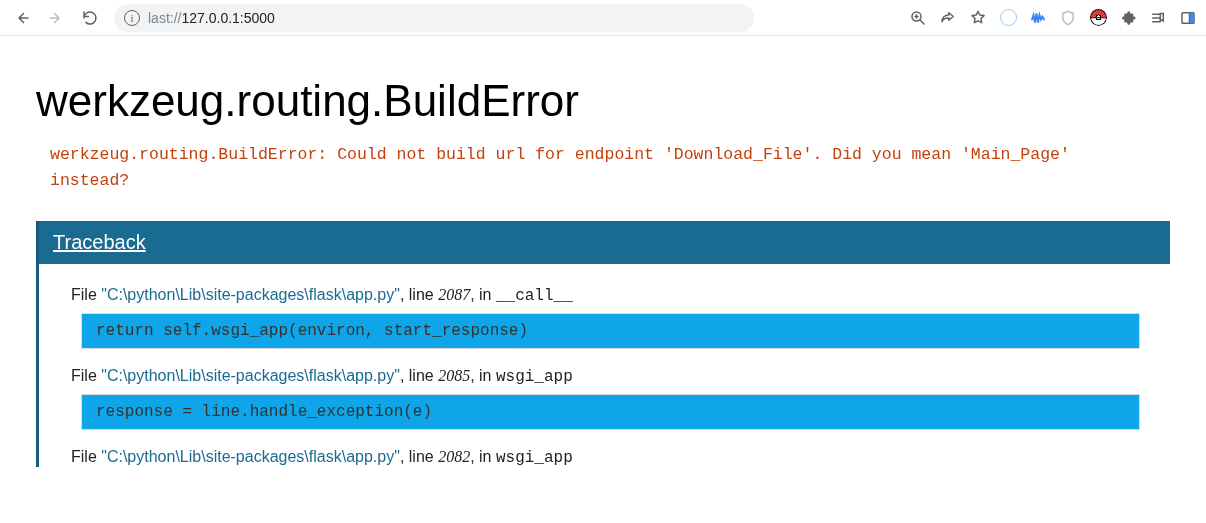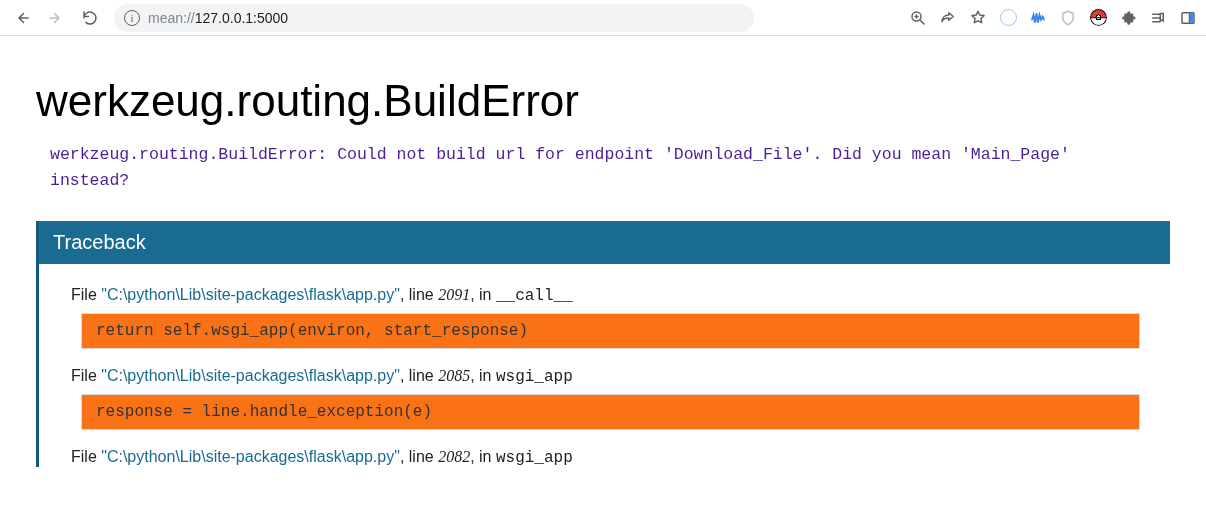--- a/index.html
+++ b/index.html
@@ -80,34 +80,34 @@
     font-weight: 400;
     font-size: 44px;
     margin: 20px 0 16px 0;
     color: #000000;
     letter-spacing: 0;
   }
   .error-message {
     font-family: Consolas, "Courier New", monospace;
     font-size: 16.5px;
     line-height: 1.55;
-    color: #4c1d95;
+    color: #c2410c;
     margin: 12px 0 28px 14px;
     max-width: 1100px;
   }
   .traceback-box {
     border-left: 3px solid #155a7d;
   }
   .traceback-header {
     background: #1a6b92;
     color: #fff;
     padding: 10px 14px;
     font-family: Verdana, Geneva, sans-serif;
     font-size: 20px;
-    display: flex; gap: 8px; align-items: baseline;
+    display: flex; gap: 8px; align-items: baseline; text-decoration: underline;
   }
   .traceback-header .subtitle {
     color: #9dd6f0;
     font-size: 20px;
     font-style: italic;
   }
   .frames {
     background: #fff;
     padding: 22px 22px 0 32px;
   }
@@ -118,21 +118,21 @@
     color: #222;
     margin-bottom: 8px;
   }
   .frame-loc .path { color: #1a6b92; }
   .frame-loc .lineno { font-style: italic; font-family: Georgia, serif; }
   .frame-loc .funcname { font-family: Consolas, "Courier New", monospace; }
   .frame-code {
     font-family: Consolas, "Courier New", monospace;
     font-size: 16px;
     color: #333;
-    background: #f97316;
+    background: #0ea5e9;
     border: 1px solid #dcdcdc;
     padding: 8px 14px;
     margin: 0 8px 0 10px;
   }
 </style>
 </head>
 <body>
 
 <div class="chrome-bar">
   <div class="nav-btn">
@@ -147,21 +147,21 @@
   </div>
   <div class="nav-btn">
     <svg viewBox="0 0 24 24">
         <path fill="none" stroke="currentColor" stroke-width="2" stroke-linecap="round" d="M4 12a8 8 0 1 1 2.5 5.8M4 4v6h6"></path>
       </svg>
   </div>
 
   <div class="omnibox">
     <span class="info-icon">i</span>
     <span class="url-text">
-      <span class="url-muted">mean://</span><span>127.0.0.1:5000</span>
+      <span class="url-muted">last://</span><span>127.0.0.1:5000</span>
     </span>
   </div>
 
   <div class="chrome-right">
     <span class="ico">
       <svg viewBox="0 0 24 24">
           <circle cx="10" cy="10" r="6" fill="none" stroke="currentColor" stroke-width="2"></circle>
           <path d="M15 15l5 5" stroke="currentColor" stroke-width="2" stroke-linecap="round"></path>
           <path d="M8 10h4M10 8v4" stroke="currentColor" stroke-width="2" stroke-linecap="round"></path>
         </svg>
@@ -217,21 +217,21 @@
   <h1 class="error-title">werkzeug.routing.BuildError</h1>
 
   <div class="error-message">werkzeug.routing.BuildError: Could not build url for endpoint 'Download_File'. Did you mean 'Main_Page' instead?</div>
 
   <div class="traceback-box">
     <div class="traceback-header">
       <span>Traceback</span>
     </div>
     <div class="frames" id="frames-container">
         <div class="frame">
-          <div class="frame-loc"><span>File </span><span class="path">"C:\python\Lib\site-packages\flask\app.py"</span><span>, line </span><span class="lineno">2091</span><span>, in </span><span class="funcname">__call__</span></div>
+          <div class="frame-loc"><span>File </span><span class="path">"C:\python\Lib\site-packages\flask\app.py"</span><span>, line </span><span class="lineno">2087</span><span>, in </span><span class="funcname">__call__</span></div>
           <div class="frame-code">return self.wsgi_app(environ, start_response)</div>
         </div>
         <div class="frame">
           <div class="frame-loc"><span>File </span><span class="path">"C:\python\Lib\site-packages\flask\app.py"</span><span>, line </span><span class="lineno">2085</span><span>, in </span><span class="funcname">wsgi_app</span></div>
           <div class="frame-code">response = line.handle_exception(e)</div>
         </div>
         <div class="frame">
           <div class="frame-loc"><span>File </span><span class="path">"C:\python\Lib\site-packages\flask\app.py"</span><span>, line </span><span class="lineno">2082</span><span>, in </span><span class="funcname">wsgi_app</span></div>
         </div>
       </div>

